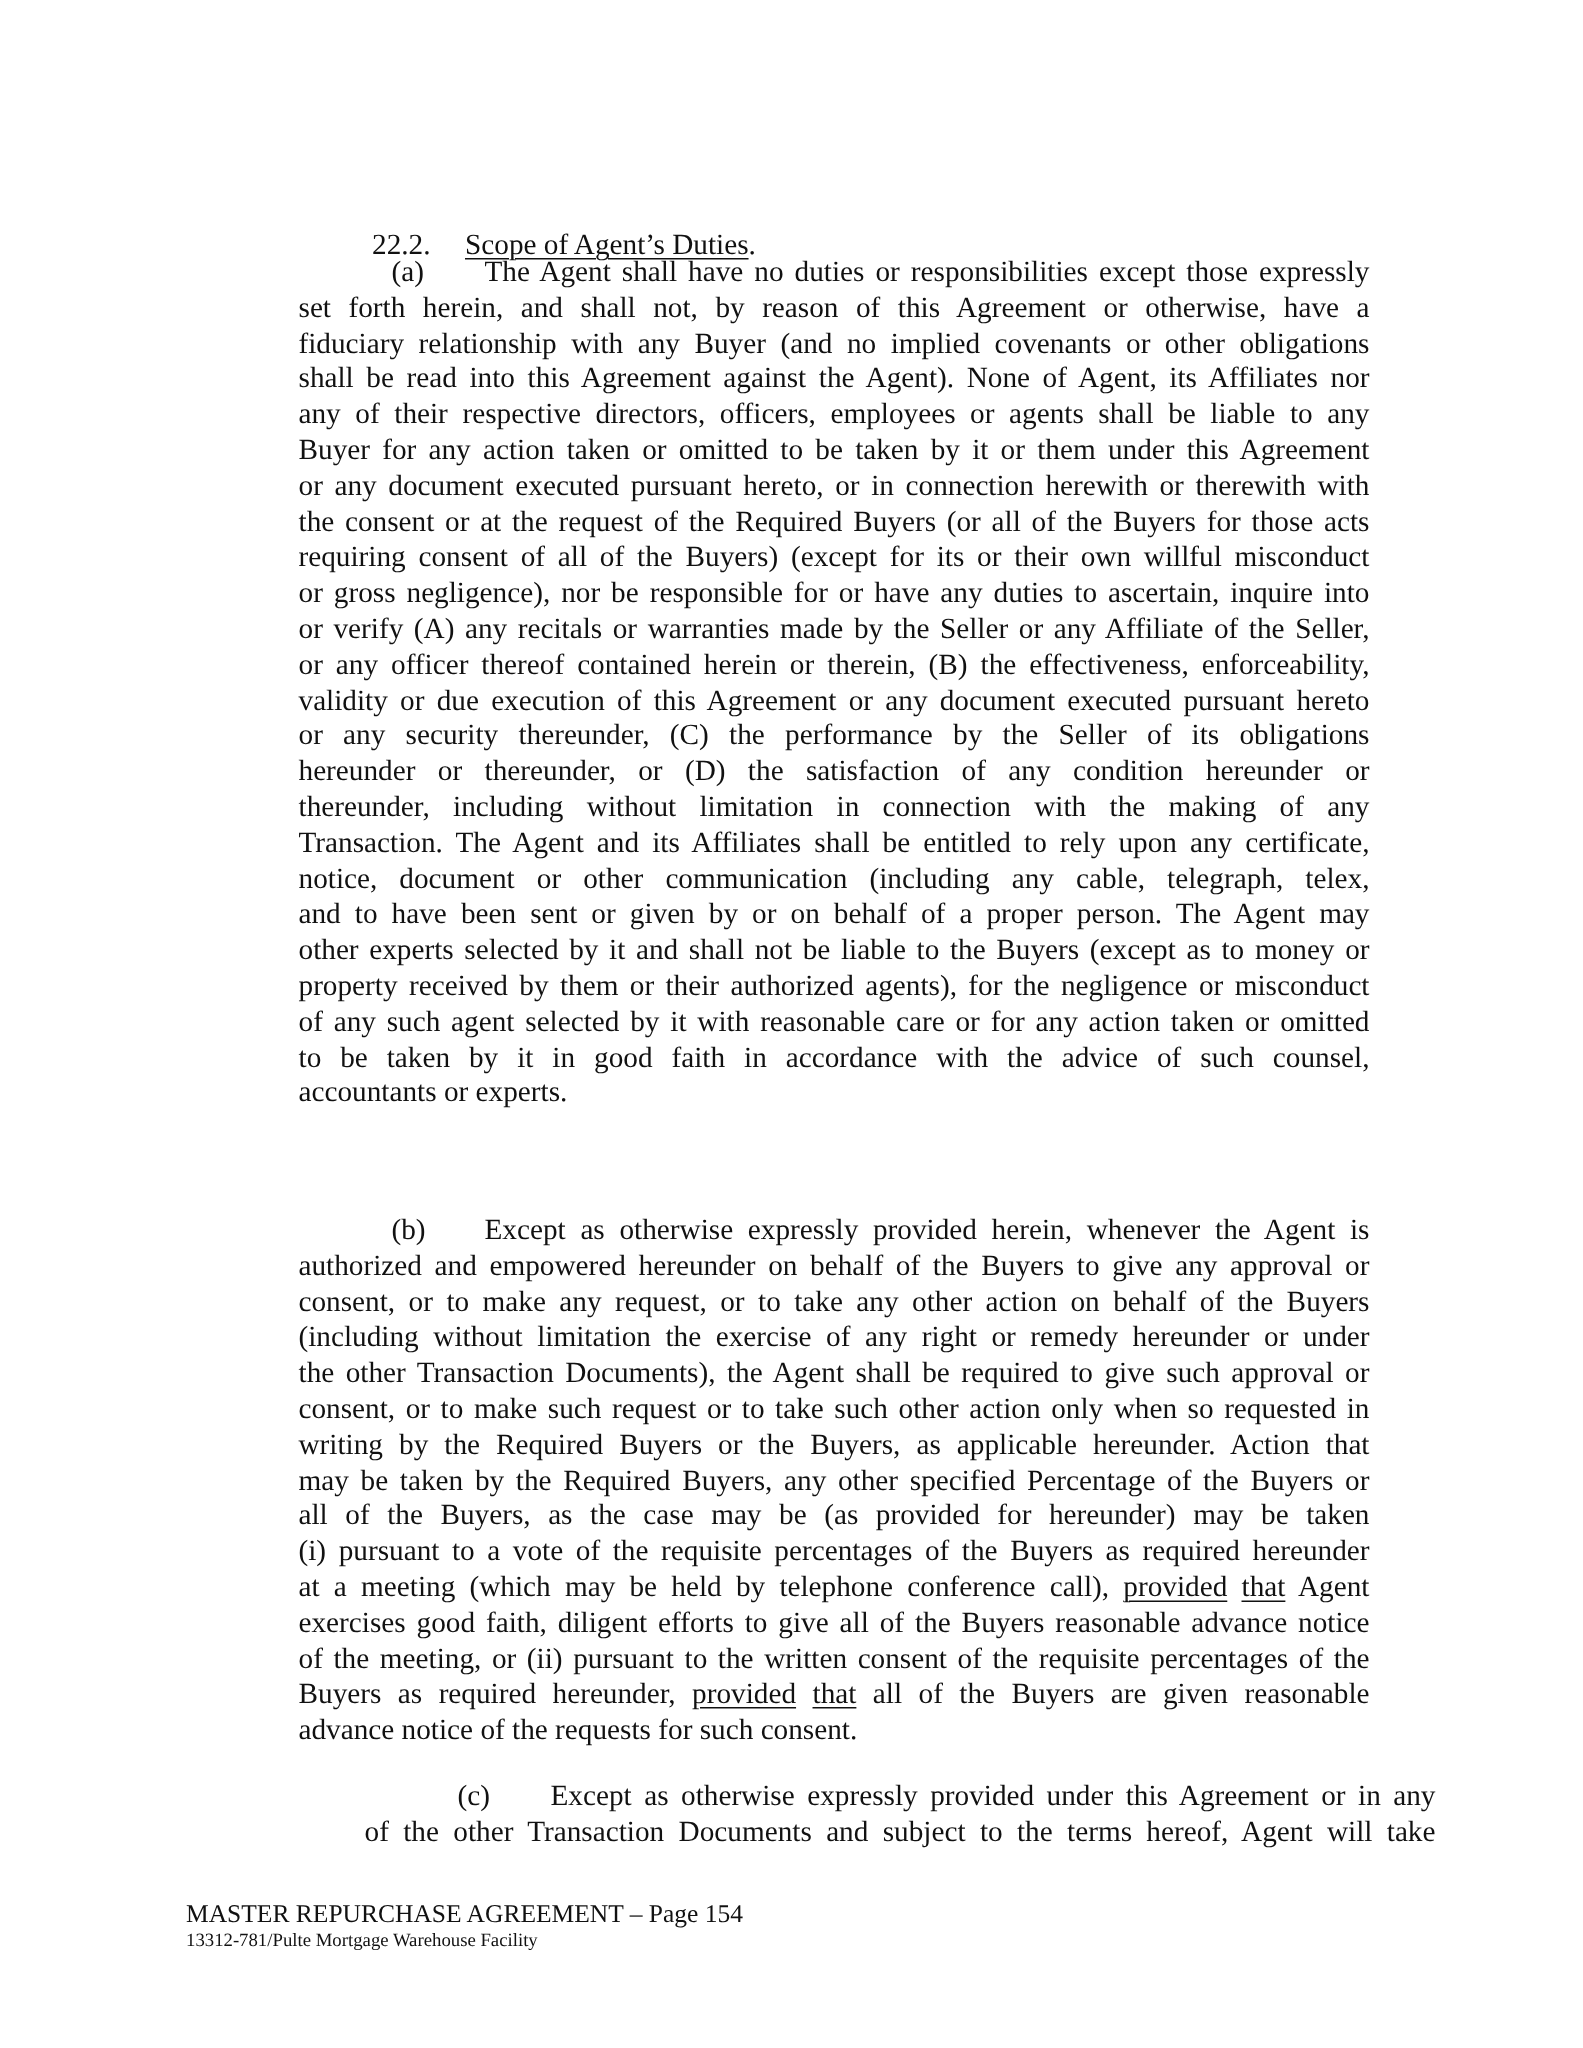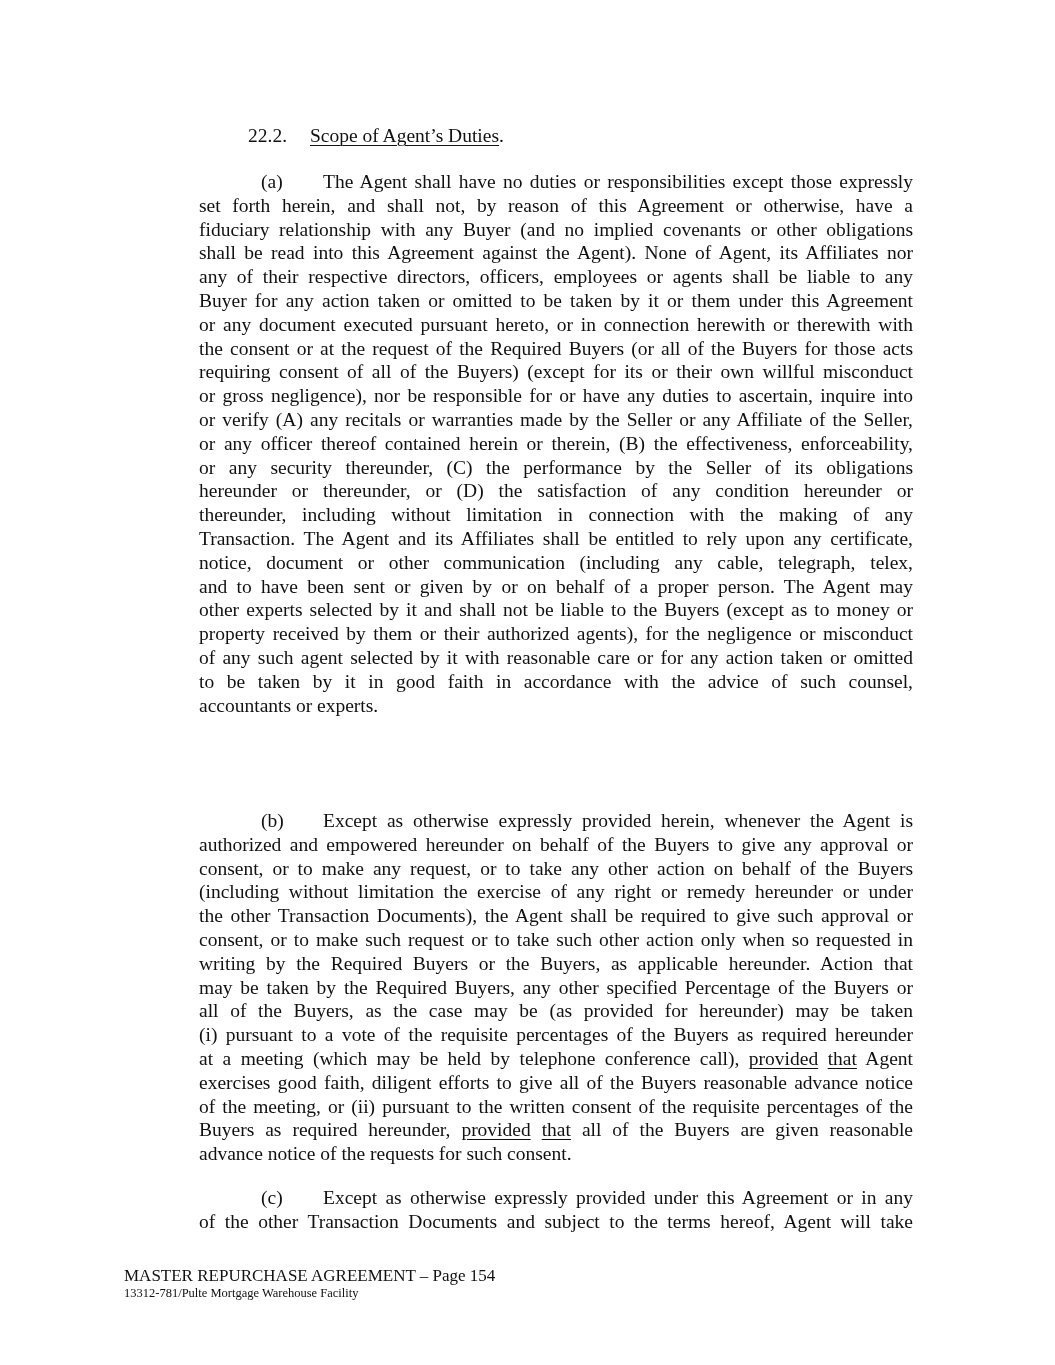--- a/index.html
+++ b/index.html
@@ -1,20 +1,20 @@
 <!DOCTYPE html>
 <html><head>
   <meta charset="utf-8">
   <style>
     html, body { margin: 0; padding: 0; background: #ffffff; }
     body { width: 1055px; height: 1365px; position: relative; overflow: hidden;
            font-family: "Liberation Serif", serif; color: #111111; }
     .page { position: absolute; left: 0; top: 0; width: 1055px; height: 1365px; }
     .heading { position: absolute; left: 248px; top: 124px; font-size: 19.5px; line-height: 24px; white-space: nowrap; }
-    .heading .num { display: inline-block; width: 62px; }
+    .heading .num { display: inline-block; width: 62px; margin-top: 28px; }
     .heading .title { text-decoration: underline; text-underline-offset: 3px; text-decoration-thickness: 1px; }
     .para { position: absolute; left: 199px; width: 714px; font-size: 19.5px; }
     .line { display: block; height: 23.8px; line-height: 23.8px; white-space: nowrap; text-align: justify; text-align-last: justify; }
     .line.last { text-align-last: left; }
     .line.first { padding-left: 62px; }
     .line .label { display: inline-block; width: 62px; }
     .u { text-decoration: underline; text-underline-offset: 3px; text-decoration-thickness: 1px; }
     .footer { position: absolute; left: 124px; top: 1266px; }
     .footer .f1 { font-size: 17px; line-height: 20px; white-space: nowrap; }
     .footer .f2 { font-size: 12.5px; line-height: 15px; white-space: nowrap; }
@@ -33,20 +33,21 @@
       <span class="line">fiduciary relationship with any Buyer (and no implied covenants or other obligations</span>
       <span class="line">shall be read into this Agreement against the Agent).  None of Agent, its Affiliates nor</span>
       <span class="line">any of their respective directors, officers, employees or agents shall be liable to any</span>
       <span class="line">Buyer for any action taken or omitted to be taken by it or them under this Agreement</span>
       <span class="line">or any document executed pursuant hereto, or in connection herewith or therewith with</span>
       <span class="line">the consent or at the request of the Required Buyers (or all of the Buyers for those acts</span>
       <span class="line">requiring consent of all of the Buyers) (except for its or their own willful misconduct</span>
       <span class="line">or gross negligence), nor be responsible for or have any duties to ascertain, inquire into</span>
       <span class="line">or verify (A) any recitals or warranties made by the Seller or any Affiliate of the Seller,</span>
       <span class="line">or any officer thereof contained herein or therein, (B) the effectiveness, enforceability,</span>
+      <span class="line">validity or due execution of this Agreement or any document executed pursuant hereto</span>
       <span class="line">or any security thereunder, (C) the performance by the Seller of its obligations</span>
       <span class="line">hereunder or thereunder, or (D) the satisfaction of any condition hereunder or</span>
       <span class="line">thereunder, including without limitation in connection with the making of any</span>
       <span class="line">Transaction.  The Agent and its Affiliates shall be entitled to rely upon any certificate,</span>
       <span class="line">notice, document or other communication (including any cable, telegraph, telex,</span>
       <span class="line">and to have been sent or given by or on behalf of a proper person.  The Agent may</span>
       <span class="line">other experts selected by it and shall not be liable to the Buyers (except as to money or</span>
       <span class="line">property received by them or their authorized agents), for the negligence or misconduct</span>
       <span class="line">of any such agent selected by it with reasonable care or for any action taken or omitted</span>
       <span class="line">to be taken by it in good faith in accordance with the advice of such counsel,</span>
@@ -62,21 +63,21 @@
       <span class="line">writing by the Required Buyers or the Buyers, as applicable hereunder.  Action that</span>
       <span class="line">may be taken by the Required Buyers, any other specified Percentage of the Buyers or</span>
       <span class="line">all of the Buyers, as the case may be (as provided for hereunder) may be taken</span>
       <span class="line">(i) pursuant to a vote of the requisite percentages of the Buyers as required hereunder</span>
       <span class="line">at a meeting (which may be held by telephone conference call), <span class="u">provided</span> <span class="u">that</span> Agent</span>
       <span class="line">exercises good faith, diligent efforts to give all of the Buyers reasonable advance notice</span>
       <span class="line">of the meeting, or (ii) pursuant to the written consent of the requisite percentages of the</span>
       <span class="line">Buyers as required hereunder, <span class="u">provided</span> <span class="u">that</span> all of the Buyers are given reasonable</span>
       <span class="line last">advance notice of the requests for such consent.</span>
     </div>
-  <div class="para" id="para-c" style="top:1186px;">
+  <div class="para" id="para-c" style="top:1186px;margin-left:44px;">
       <span class="line first"><span class="label">(c)</span>Except as otherwise expressly provided under this Agreement or in any</span>
       <span class="line">of the other Transaction Documents and subject to the terms hereof, Agent will take</span>
     </div>
 
   <div class="footer">
     <div class="f1">MASTER REPURCHASE AGREEMENT – Page 154</div>
     <div class="f2">13312-781/Pulte Mortgage Warehouse Facility</div>
   </div>
 </div>
 

